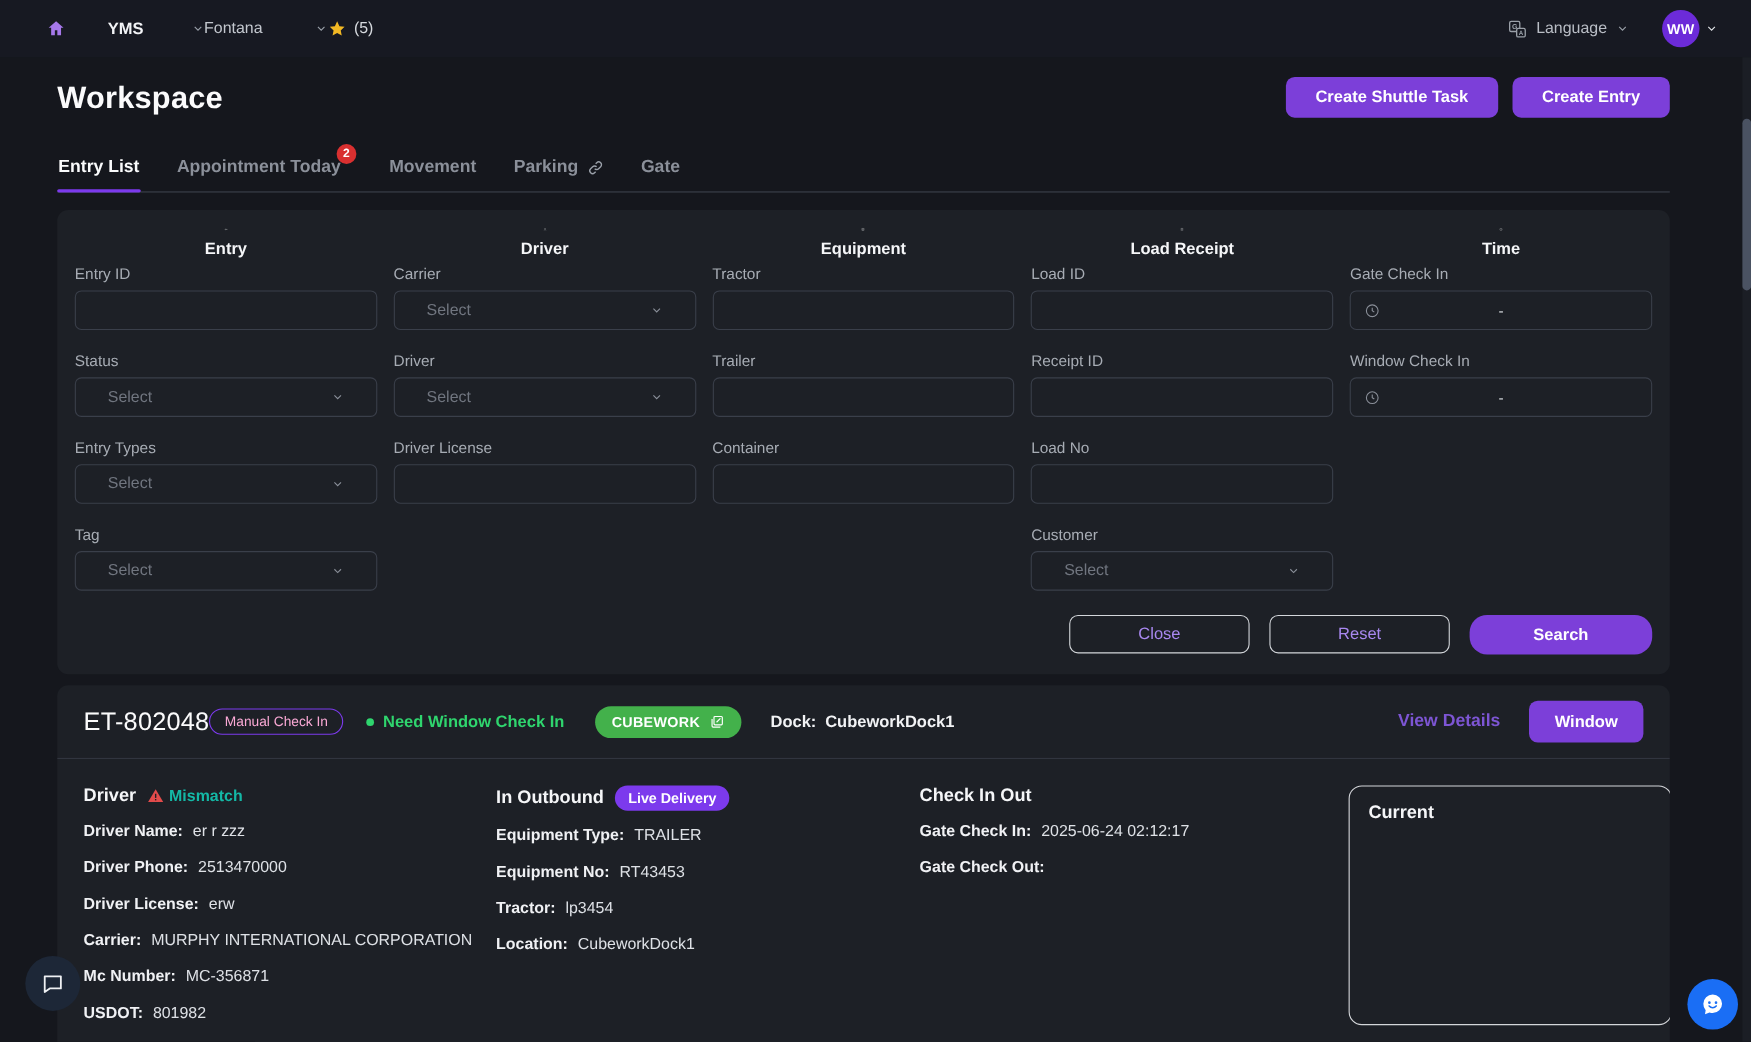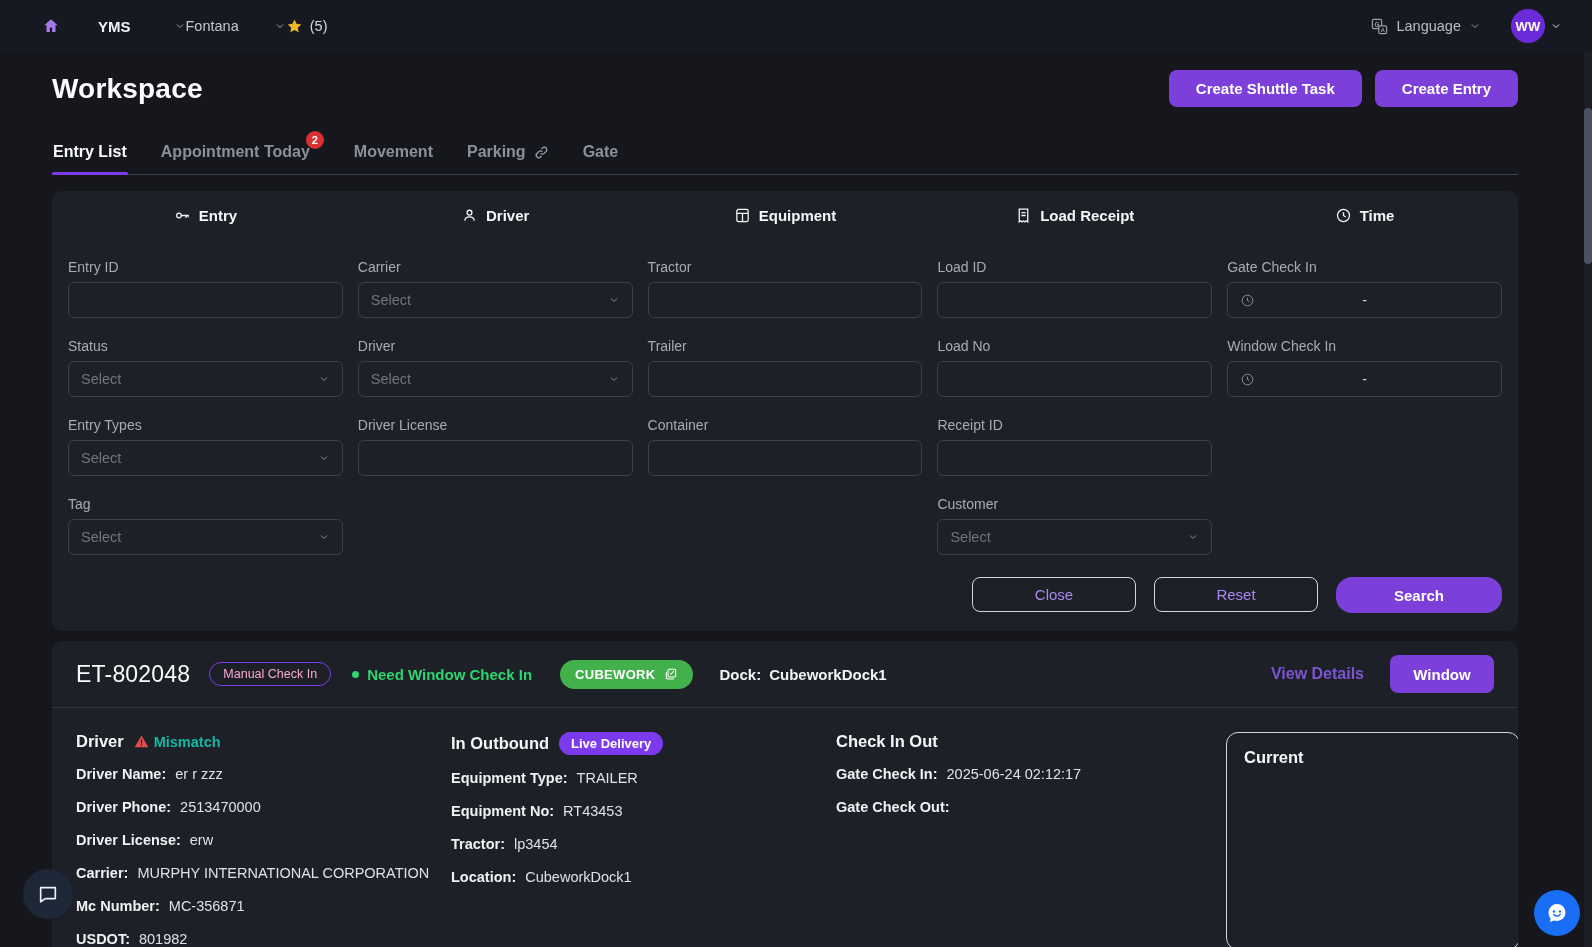--- a/index.html
+++ b/index.html
@@ -15,21 +15,21 @@
   
   .navbar {
     height:52px; background:#171922;
     display:flex; align-items:center; justify-content:space-between;
     padding:0 30px 0 42px;
   }
   .nav-left, .nav-right { display:flex; align-items:center; }
   .nav-home { margin-right:38px; cursor:pointer; background:none; border:none; }
   .nav-item { display:flex; align-items:center; gap:7px; background:none; border:none; cursor:pointer; }
   .nav-app { color:#f2f3f6; font-weight:bold; font-size:15px; margin-right:36px; }
-  .nav-site { color:#c3c7ce; font-size:14.5px; margin-right:28px; }
+  .nav-site { color:#c3c7ce; font-size:14.5px; margin-right:40px; }
   .nav-fav { display:flex; align-items:center; gap:7px; }
   .nav-fav .count { color:#d6d9de; font-size:14.5px; }
   .nav-lang { color:#b9bdc5; font-size:14.5px; gap:8px; margin-right:30px; }
   .chev { width:12px; height:12px; stroke:#9aa0a9; stroke-width:2; fill:none; }
   .avatar {
     width:34px; height:34px; border-radius:50%;
     background:#6c2bd9; color:#fff; font-weight:bold; font-size:13px;
     display:flex; align-items:center; justify-content:center; letter-spacing:.3px;
   }
   .nav-user { gap:5px; }
@@ -71,34 +71,34 @@
   }
   .link-icon { width:15px; height:15px; stroke:#9aa0a9; stroke-width:2; fill:none; }
 
   
   .filter-panel {
     margin-top:16px; background:#1d2026; border-radius:10px;
     padding:16px 16px 18px;
   }
   .filter-grid { display:grid; grid-template-columns:repeat(5,1fr); column-gap:15px; }
   .fgroup-header {
-    display:flex; align-items:flex-start; justify-content:center; gap:8px;
-    color:#f5f6f8; font-size:15px; font-weight:bold; height:28px; margin-bottom:24px;
+    display:flex; align-items:center; justify-content:center; gap:8px;
+    color:#f5f6f8; font-size:15px; font-weight:bold; height:28px; margin-bottom:6px;flex-direction:column;
   }
   .fgroup-header svg { width:17px; height:17px; stroke:#f5f6f8; stroke-width:1.8; fill:none; }
   .field { margin-bottom:20px; }
   .field label { display:block; color:#a7acb4; font-size:14px; margin-bottom:7px; }
   .control {
     height:36px; width:100%; border:1px solid #3a3f4a; border-radius:6px;
     background:transparent; color:#e8eaee;
   }
   input.control { padding:0 12px; font-size:14.5px; font-family:inherit; outline:none; }
   .select {
     display:flex; align-items:center; justify-content:space-between;
-    padding:0 12px; cursor:pointer;
+    padding:0 29px; cursor:pointer;
   }
   .select .ph { color:#70757f; font-size:14.5px; }
   .select .chev { stroke:#8a8f99; }
   .daterange { position:relative; display:flex; align-items:center; padding:0 12px; cursor:pointer; }
   .daterange .clock { width:15px; height:15px; stroke:#8a8f99; stroke-width:1.6; fill:none; }
   .daterange .dash {
     position:absolute; left:50%; transform:translateX(-50%);
     color:#d2d5da; font-size:14px;
   }
   .filter-actions { display:flex; justify-content:flex-end; gap:18px; margin-top:2px; }
@@ -112,21 +112,21 @@
     background:#7c3fd9; color:#fff; font-size:15px; font-weight:bold;
     font-family:inherit; cursor:pointer;
   }
 
   
   .entry-card { margin-top:10px; background:#1d2026; border-radius:10px; overflow:hidden; }
   .card-header {
     height:67px; padding:0 24px; display:flex; align-items:center;
     border-bottom:1px solid #31353f;
   }
-  .entry-id { color:#fbfbfc; font-size:23px; font-weight:500; letter-spacing:.2px; margin-right:19px; }
+  .entry-id { color:#fbfbfc; font-size:23px; font-weight:500; letter-spacing:.2px; }
   .pill-outline {
     border:1px solid #7c3aed; color:#f9a8d4; border-radius:999px;
     padding:4px 13px; font-size:12.5px; margin-right:21px; background:transparent; white-space:nowrap;
   }
   .status-green { display:flex; align-items:center; gap:8px; color:#2fd56e; font-weight:bold; font-size:15px; margin-right:28px; }
   .status-green .dot { width:7px; height:7px; border-radius:50%; background:#2fd56e; }
   .pill-green {
     display:flex; align-items:center; gap:9px;
     background:#43b14b; color:#fff; font-weight:bold; font-size:13px;
     border-radius:999px; padding:7px 15px; border:none; cursor:pointer;
@@ -371,25 +371,25 @@
             <path d="M6 3h12v18l-2-1.6-2 1.6-2-1.6-2 1.6-2-1.6-2 1.6z"></path>
               <path d="M9 8h6M9 12h6"></path>
           </svg>
           <span>Load Receipt</span>
         </div>
         <div class="field">
           <label>Load ID</label>
           <input class="control" style="">
         </div>
         <div class="field">
+          <label>Receipt ID</label>
+          <input class="control" style="">
+        </div>
+        <div class="field">
           <label>Load No</label>
-          <input class="control" style="">
-        </div>
-        <div class="field">
-          <label>Receipt ID</label>
           <input class="control" style="">
         </div>
         <div class="field">
           <label>Customer</label>
           <div class="control select">
             <span class="ph">Select</span>
             <svg class="chev" viewBox="0 0 24 24">
                 <path d="M6 9l6 6 6-6"></path>
               </svg>
           </div>

